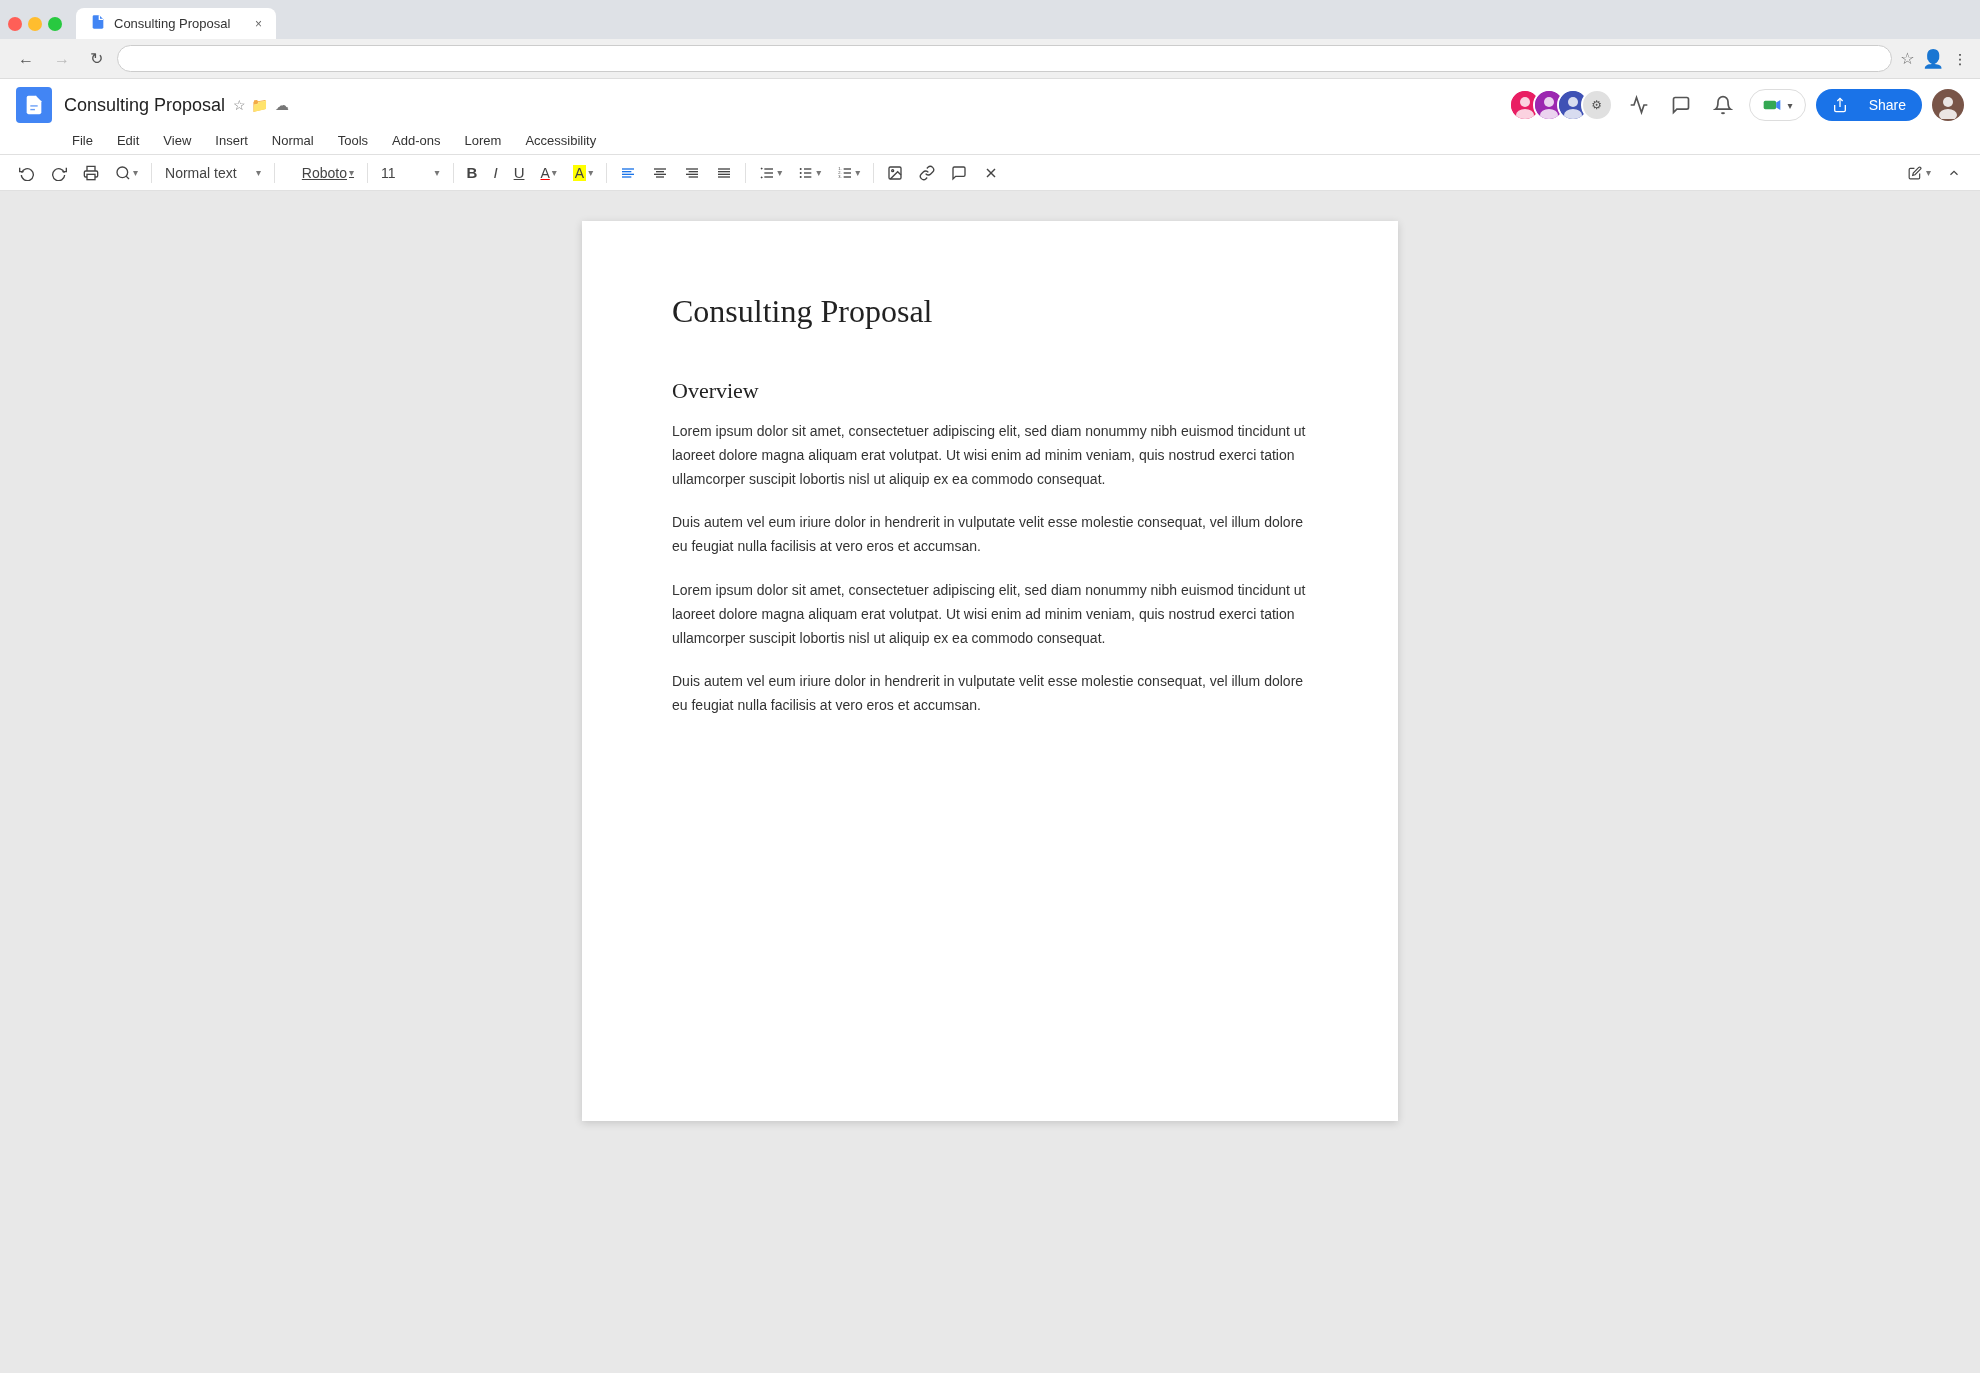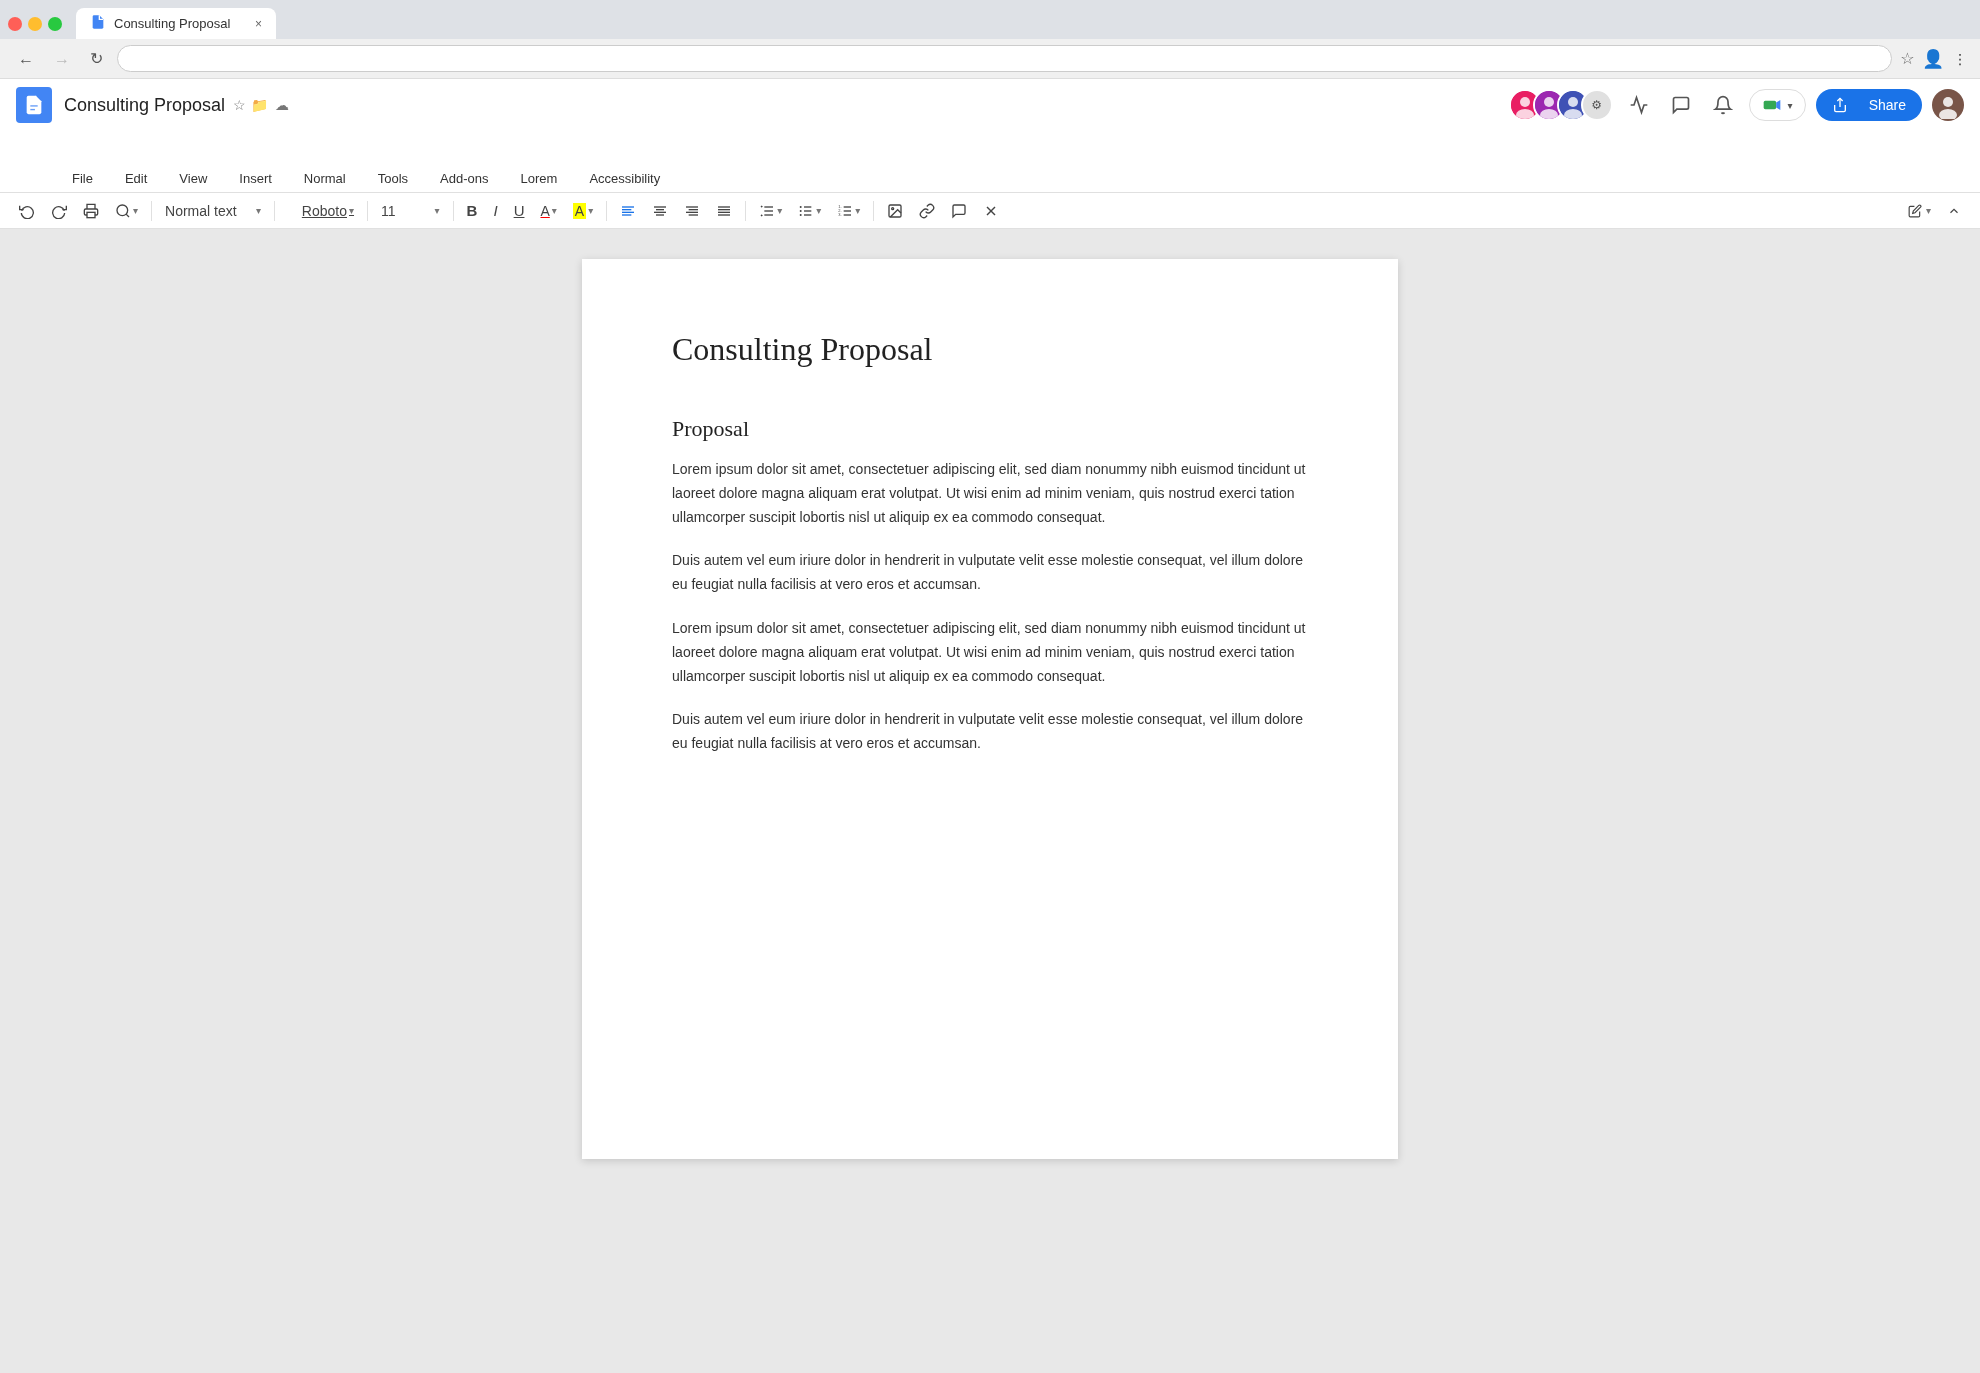--- a/index.html
+++ b/index.html
@@ -231,23 +231,22 @@
       align-items: center;
       justify-content: center;
       color: white;
       font-size: 14px;
       cursor: pointer;
     }
 
     
     .menu-bar {
       display: flex;
-      gap: 12px;
+      gap: 4px;
       padding: 2px 0 2px 46px;
-      margin-top: 38px;
     }
     .menu-item {
       padding: 4px 10px;
       font-size: 13px;
       color: #333;
       cursor: pointer;
       border-radius: 4px;
     }
 
     
@@ -661,20 +660,20 @@
     <svg width="14" height="14" viewBox="0 0 24 24" fill="none" stroke="#444" stroke-width="2">
         <polyline points="18 15 12 9 6 15"></polyline>
       </svg>
   </button>
 </div>
 
 <div class="doc-area">
   <div class="doc-page">
     <h1 class="doc-main-title">Consulting Proposal</h1>
 
-    <h2 class="doc-heading">Proposal</h2>
+    <h2 class="doc-heading">Overview</h2>
     <p class="doc-para">Lorem ipsum dolor sit amet, consectetuer adipiscing elit, sed diam nonummy nibh euismod tincidunt ut laoreet dolore magna aliquam erat volutpat. Ut wisi enim ad minim veniam, quis nostrud exerci tation ullamcorper suscipit lobortis nisl ut aliquip ex ea commodo consequat.</p>
     <p class="doc-para">Duis autem vel eum iriure dolor in hendrerit in vulputate velit esse molestie consequat, vel illum dolore eu feugiat nulla facilisis at vero eros et accumsan.</p>
 
     <p class="doc-para">Lorem ipsum dolor sit amet, consectetuer adipiscing elit, sed diam nonummy nibh euismod tincidunt ut laoreet dolore magna aliquam erat volutpat. Ut wisi enim ad minim veniam, quis nostrud exerci tation ullamcorper suscipit lobortis nisl ut aliquip ex ea commodo consequat.</p>
     <p class="doc-para">Duis autem vel eum iriure dolor in hendrerit in vulputate velit esse molestie consequat, vel illum dolore eu feugiat nulla facilisis at vero eros et accumsan.</p>
   </div>
 </div>
 
 </body></html>

